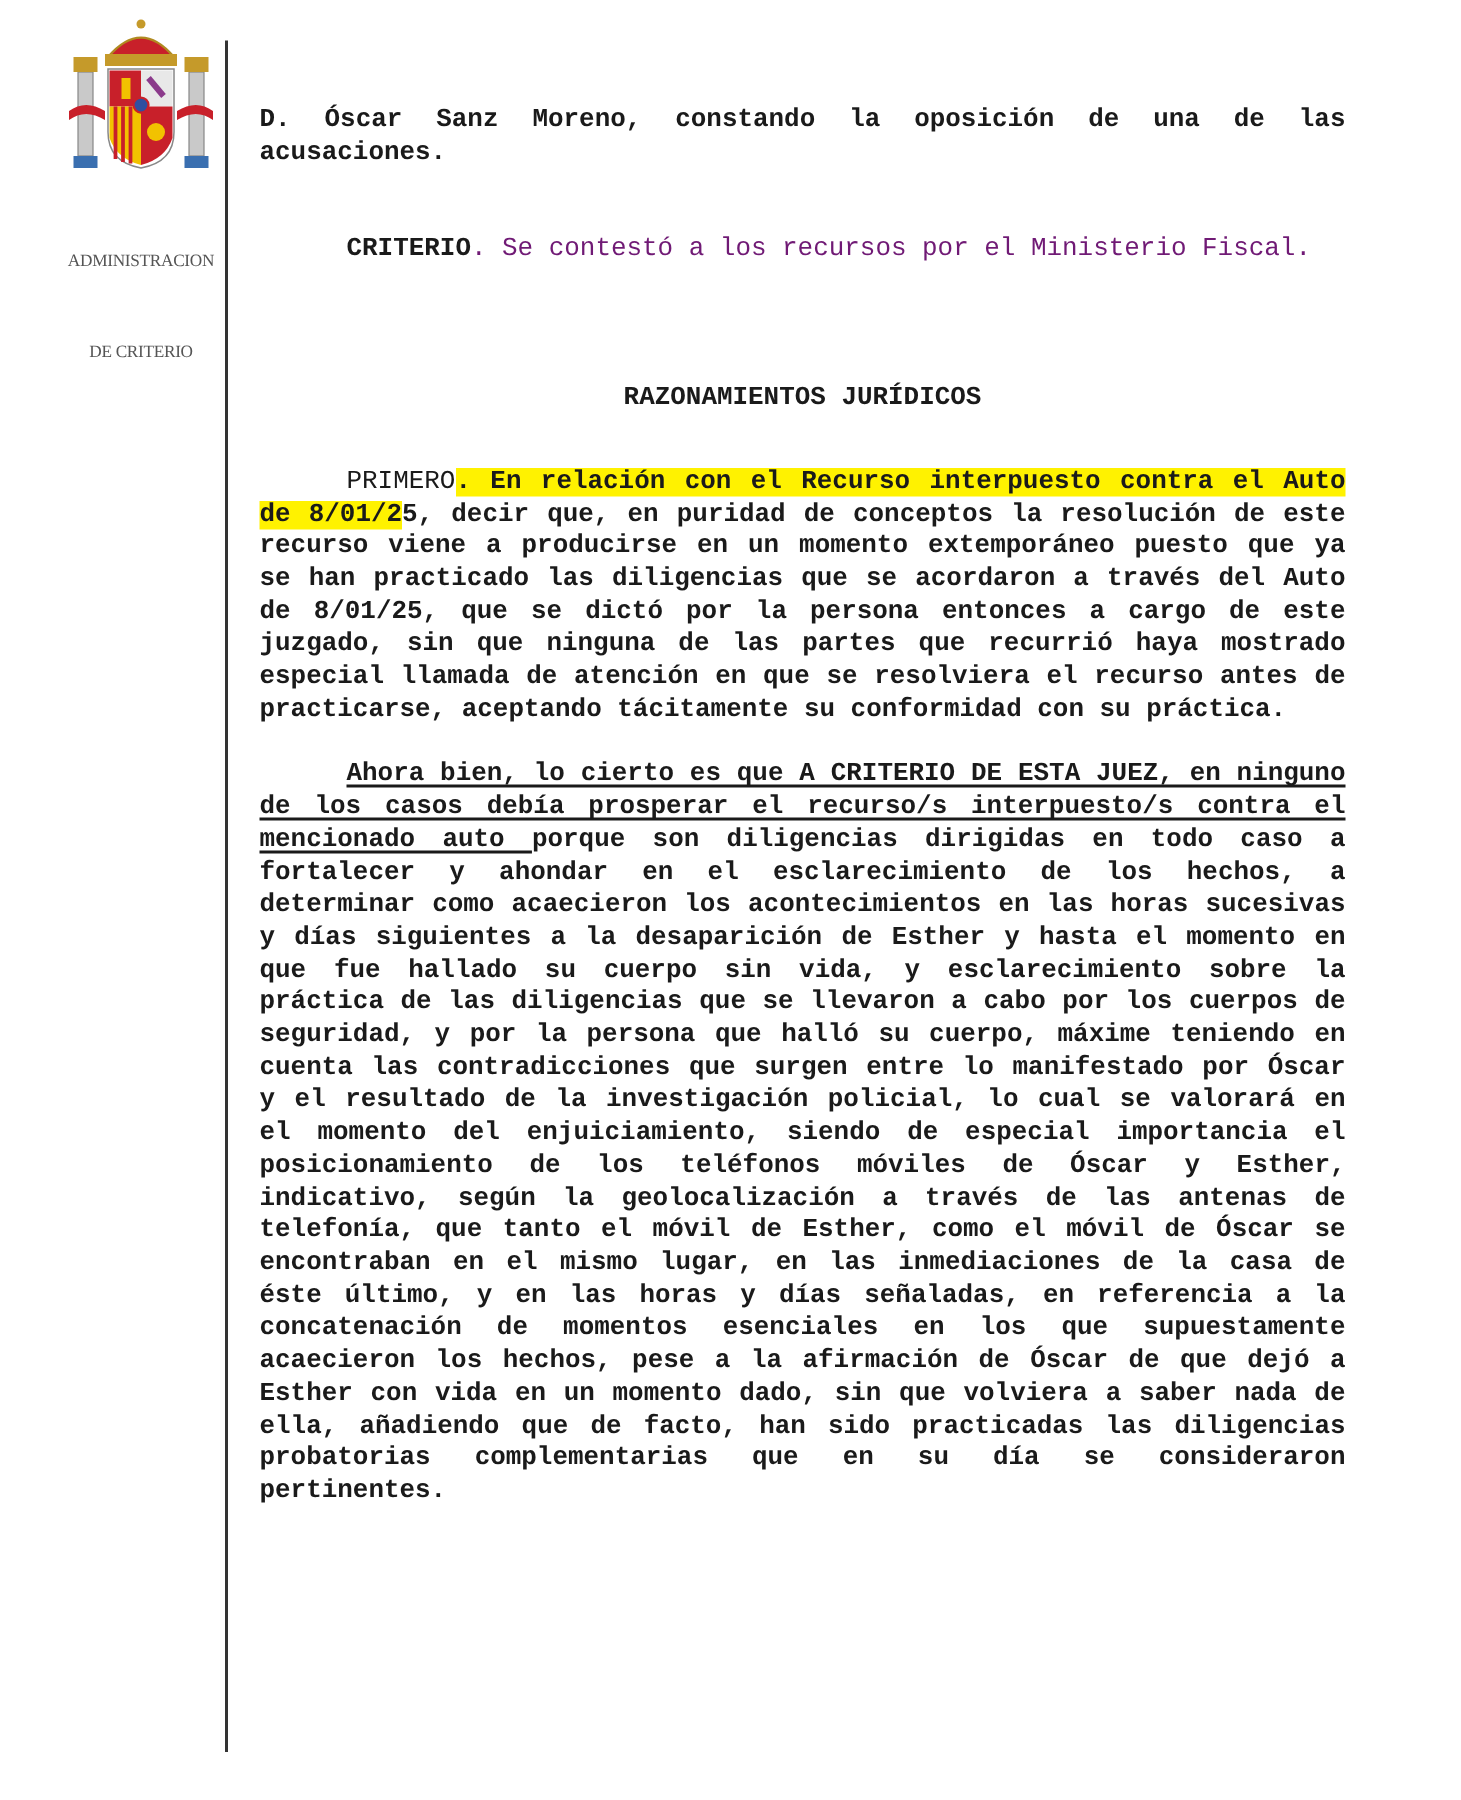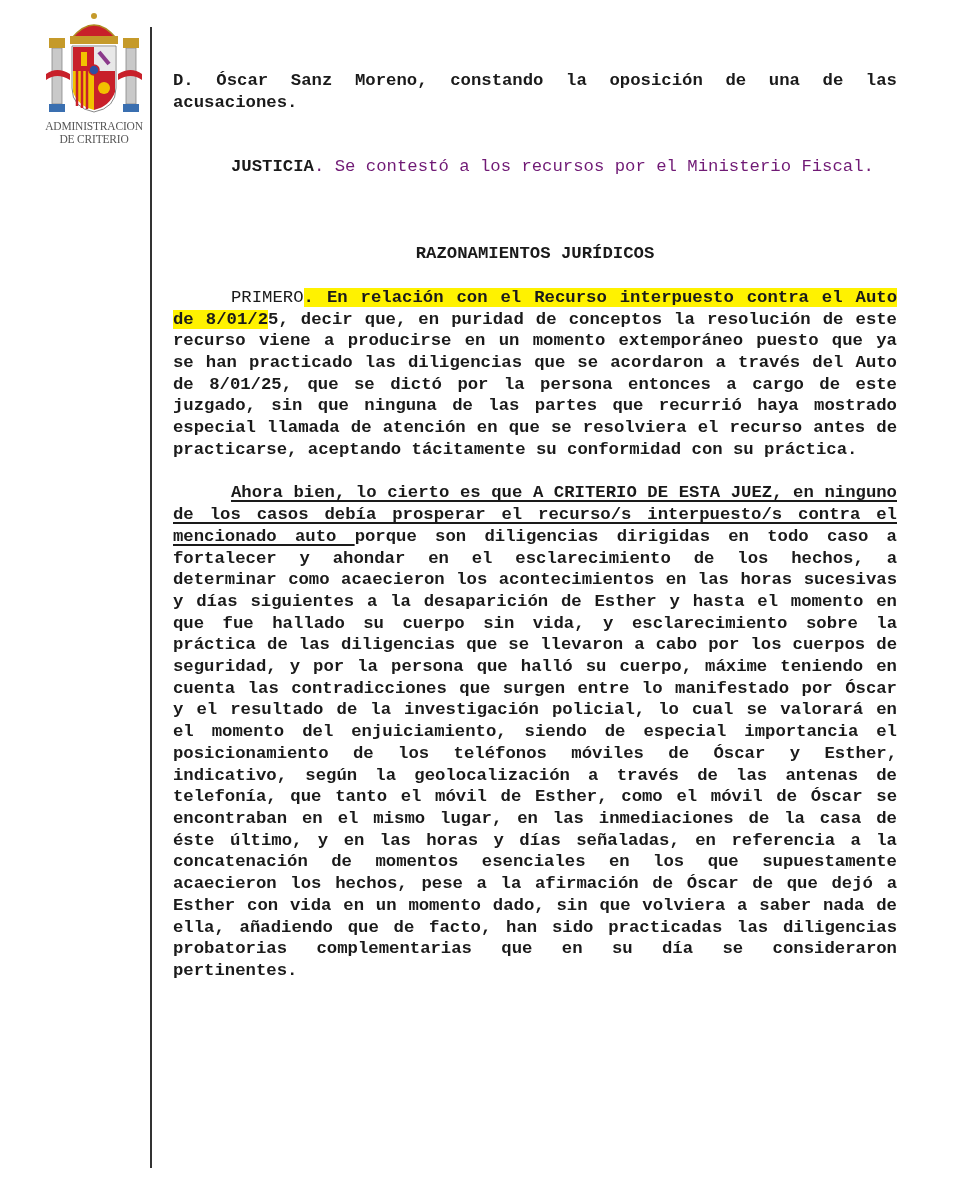--- a/index.html
+++ b/index.html
@@ -1,27 +1,27 @@
 <!DOCTYPE html>
 <html><head>
   <meta charset="utf-8">
   <style>
     html, body { margin:0; padding:0; background:#ffffff; }
     body { width:974px; height:1200px; position:relative; overflow:hidden; }
     .logo { position:absolute; left:38px; top:8px; width:112px; height:140px; }
     .logo svg { display:block; margin:0 auto; }
-    .logo-text { font-family:"Liberation Serif", serif; font-size:11.5px; color:#555; text-align:center; line-height:13px; letter-spacing:-0.2px; }
+    .logo-text { font-family:"Liberation Serif", serif; font-size:11.5px; color:#555; text-align:center; line-height:13px; letter-spacing:-0.2px;margin-top:48px; }
     .vrule { position:absolute; left:150px; top:27px; width:2px; height:1141px; background:#333; }
     .content { position:absolute; left:173px; top:70px; width:724px;
       font-family:"Liberation Mono", monospace; font-size:17.3px; line-height:21.7px; color:#1a1a1a; }
     .p { text-align:justify; margin:0; }
     .bold { font-weight:bold; }
     .light { font-weight:normal; color:#701a75; }
     .indent { text-indent:58px; }
-    .heading { text-align:center; font-weight:bold; margin:0; }
+    .heading { text-align:center; font-weight:bold; margin:12px; }
     .hl { background:#fff200; }
     .ul { text-decoration:underline; text-decoration-thickness:2px; text-underline-offset:3px;margin-top:48px; }
     .gap1 { height:43px; }
     .gap2 { height:65px; }
     .gap3 { height:22px; }
   </style>
 </head>
 <body>
 
 <div class="logo">
@@ -56,21 +56,21 @@
   <div class="logo-text">DE CRITERIO</div>
 </div>
 
 <div class="vrule"></div>
 
 <div class="content">
   <p class="p bold">D. Óscar Sanz Moreno, constando la oposición de una de las acusaciones.</p>
 
   <div class="gap1"></div>
 
-  <p class="p indent"><span class="bold">JUSTICIA</span><span class="light">. Se contestó a los recursos por el Ministerio Fiscal.</span></p>
+  <p class="p indent"><span class="bold">CRITERIO</span><span class="light">. Se contestó a los recursos por el Ministerio Fiscal.</span></p>
 
   <div class="gap2"></div>
 
   <p class="heading">RAZONAMIENTOS JURÍDICOS</p>
 
   <div class="gap3"></div>
 
   <p class="p indent"><span>PRIMERO</span><span class="bold hl">. En relación con el Recurso interpuesto contra el Auto de 8/01/2</span><span class="bold">5, decir que, en puridad de conceptos la resolución de este recurso viene a producirse en un momento extemporáneo puesto que ya se han practicado las diligencias que se acordaron a través del Auto de 8/01/25, que se dictó por la persona entonces a cargo de este juzgado, sin que ninguna de las partes que recurrió haya mostrado especial llamada de atención en que se resolviera el recurso antes de practicarse, aceptando tácitamente su conformidad con su práctica.</span></p>
 
   <div class="gap3"></div>

